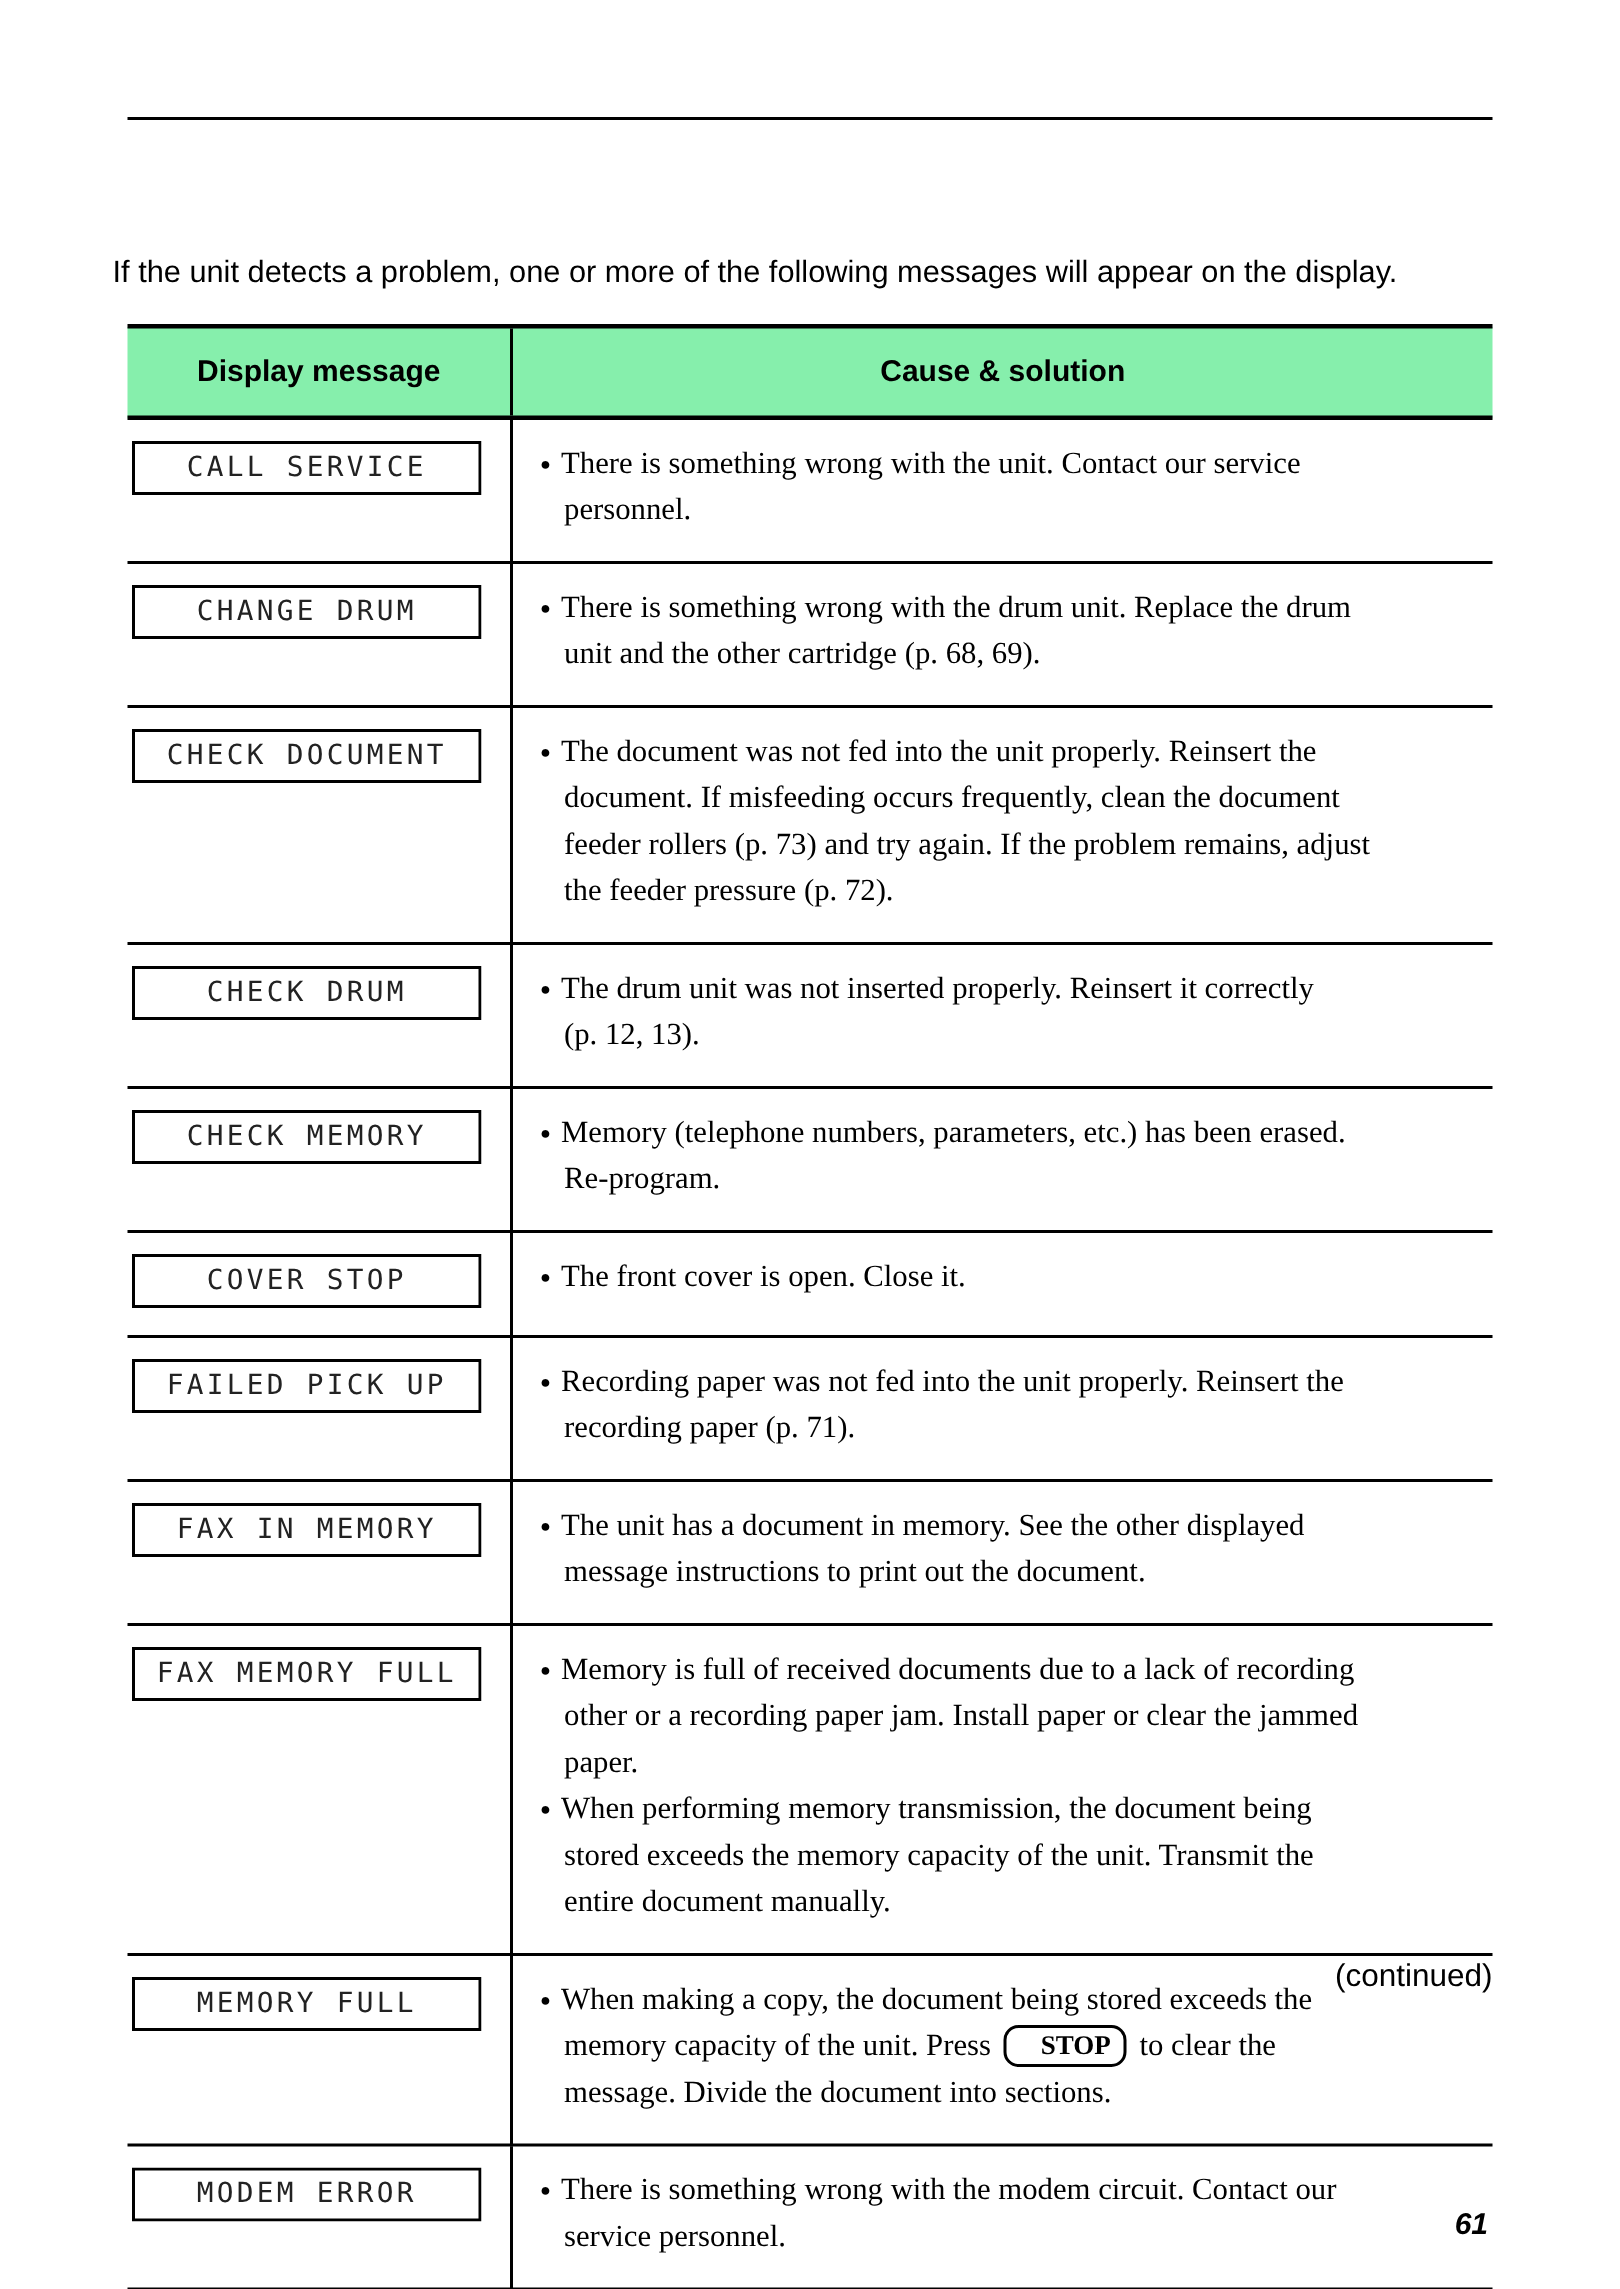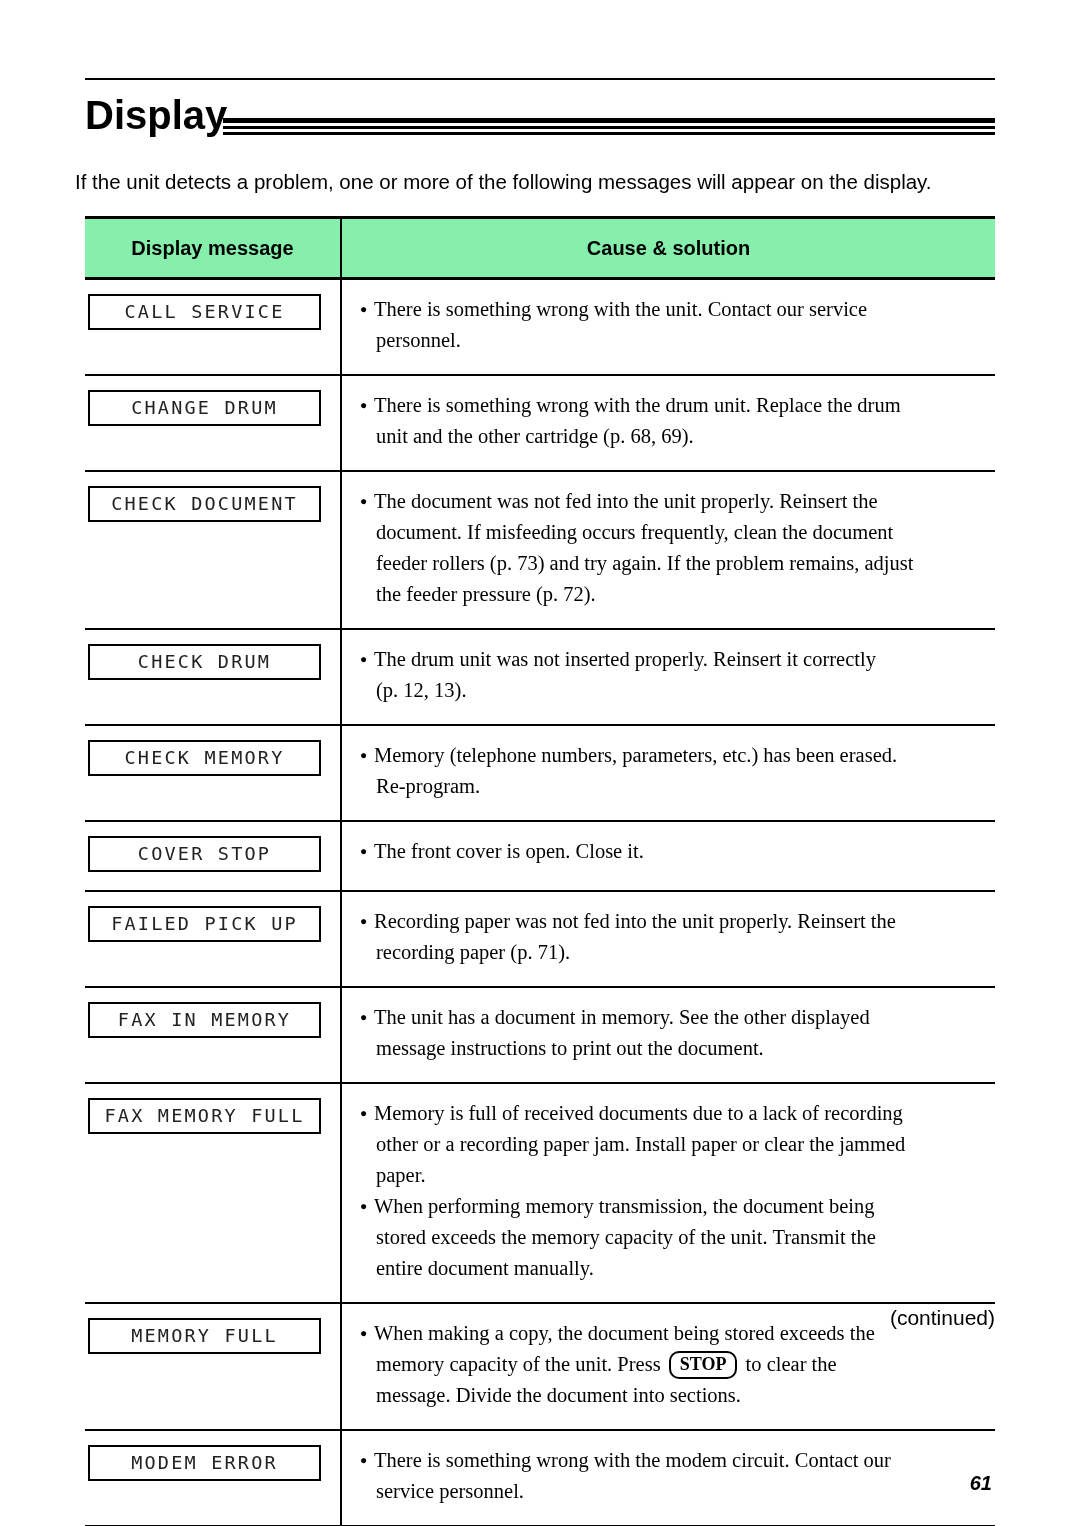--- a/index.html
+++ b/index.html
@@ -187,21 +187,21 @@
   }
   .bullet-item .ln.cont {
     padding-left: 2px;
   }
 
   
   .keycap {
     display: inline-block;
     border: 2px solid #000;
     border-radius: 10px;
-    padding: 0px 9px 1px 9px;
+    padding: 0px 9px 1px 23px;
     font-size: 18px;
     font-weight: bold;
     line-height: 23px;
     vertical-align: 1px;
     margin: 0 3px;
   }
 
   
   .continued {
     position: absolute;
@@ -223,30 +223,20 @@
     line-height: 34px;
   }
 </style>
 </head>
 <body>
 
 <div class="page">
 
   <div class="chapter-rule"></div>
 
-  <div class="section-head">
-    <div class="section-title">Display</div>
-    <div class="section-bars">
-      <div class="bar-thick"></div>
-      <div class="bar-gap"></div>
-      <div class="bar-thin"></div>
-      <div class="bar-gap"></div>
-      <div class="bar-thin"></div>
-    </div>
-  </div>
 
   <div class="intro">If the unit detects a problem, one or more of the following messages will appear on the display.</div>
 
   <div class="err-table">
     <table>
       <colgroup>
         <col class="col-msg">
         <col class="col-cause">
       </colgroup>
       <thead>

